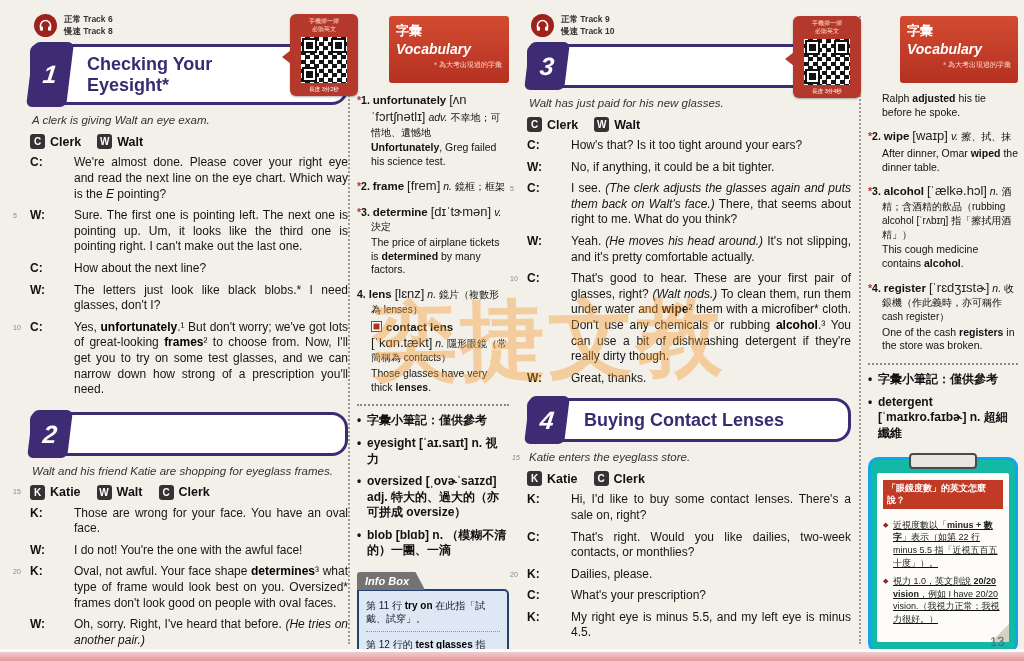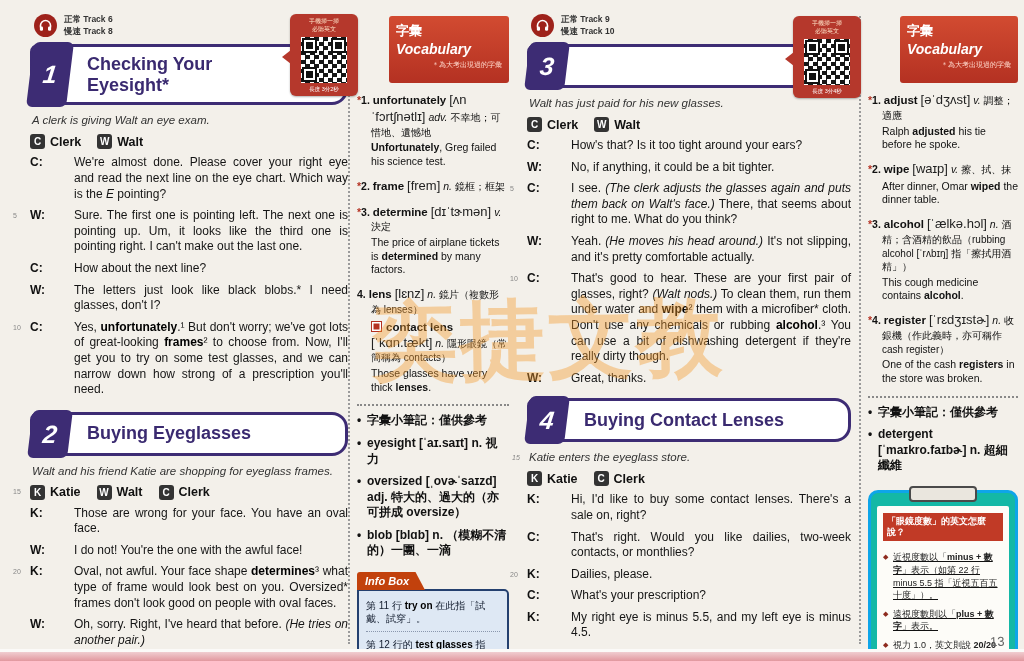--- a/index.html
+++ b/index.html
@@ -80,21 +80,21 @@
   .vsub{margin:3px 0 1px;}
   .subicon{display:inline-block;width:9px;height:9px;background:#b43122;
            box-shadow:inset 0 0 0 1.5px #fff;border:1px solid #b43122;
            vertical-align:-1px;margin-right:4px;}
   .vdots{border-top:2px dotted #888;margin:10px 0 4px;}
   .vbul{font-size:12px;line-height:1.3;margin:7px 0;padding-left:10px;position:relative;font-weight:bold;}
   .vbul::before{content:"•";position:absolute;left:0;}
 
   
   .ibox{margin-top:12px;}
-  .itab{display:inline-block;background:#c2410c;color:#fff;font-weight:bold;font-style:italic;
+  .itab{display:inline-block;background:#737373;color:#fff;font-weight:bold;font-style:italic;
         font-size:11px;padding:3px 16px 3px 8px;border-radius:3px 0 0 0;
         clip-path:polygon(0 0,86% 0,100% 100%,0 100%);}
   .ibody{background:#dee8f4;border:2px solid #24406f;border-radius:0 5px 5px 5px;
          padding:2px 7px;margin-top:-1px;}
   .ientry{font-size:10px;line-height:1.32;padding:6px 0;border-bottom:1.5px dotted #8a97ad;color:#121c2e;}
   .ientry:last-child{border-bottom:none;}
   .ientry b{color:#000;}
 
   
   .clipboard{margin-top:16px;position:relative;background:#14b8a6;border:3px solid #0ea5e9;
@@ -178,21 +178,20 @@
       <span class="tx">The letters just look like black blobs.* I need glasses, don't I?</span>
     </div>
   <div class="dline">
       <span class="lnum">10</span>
       <span class="sp">C:</span>
       <span class="tx">Yes, <b>unfortunately</b>.¹ But don't worry; we've got lots of great-looking <b>frames</b>² to choose from. Now, I'll get you to try on some test glasses, and we can narrow down how strong of a prescription you'll need.</span>
     </div>
 
   <div class="banner nobadge" style="margin-top:14px;">
     <span class="ntile">2</span>
-    <span class="btitle">Buying Eyeglasses</span>
   </div>
   <div class="scene">Walt and his friend Katie are shopping for eyeglass frames.</div>
   <div class="keyrow">
     <span class="lnum">15</span>
     <span class="kitem">
         <span class="badge">K</span>
         <span class="kname">Katie</span>
       </span>
     <span class="kitem">
         <span class="badge">W</span>
@@ -403,21 +402,20 @@
 
 <div class="vdiv" style="left:859px;"></div>
 
 <div class="col" style="left:868px;top:16px;width:150px;">
   <div class="vhead">
     <span class="vzh">字彙</span><span class="ven">Vocabulary</span>
     <div class="vnote">＊為大考出現過的字彙</div>
   </div>
 
   <div class="ventry">
-    <div class="vline"><span class="vstar">*</span><span class="vnumber">1.</span> <b class="vword">adjust</b> <span class="vphon">[əˈdʒʌst]</span> <i class="vpos">v.</i> <span class="vdef">調整；適應</span></div>
     <div class="vex">Ralph <b>adjusted</b> his tie before he spoke.</div>
   </div>
   <div class="ventry">
     <div class="vline"><span class="vstar">*</span><span class="vnumber">2.</span> <b class="vword">wipe</b> <span class="vphon">[waɪp]</span> <i class="vpos">v.</i> <span class="vdef">擦、拭、抹</span></div>
     <div class="vex">After dinner, Omar <b>wiped</b> the dinner table.</div>
   </div>
   <div class="ventry">
     <div class="vline"><span class="vstar">*</span><span class="vnumber">3.</span> <b class="vword">alcohol</b> <span class="vphon">[ˈælkə.hɔl]</span> <i class="vpos">n.</i> <span class="vdef">酒精；含酒精的飲品（rubbing alcohol [ˈrʌbɪŋ] 指「擦拭用酒精」）</span></div>
     <div class="vex">This cough medicine contains <b>alcohol</b>.</div>
   </div>
@@ -428,21 +426,20 @@
 
   <div class="vdots"></div>
   <div class="vbul">字彙小筆記：僅供參考</div>
   <div class="vbul"><b>detergent</b> [ˈmaɪkro.faɪbɚ] n. 超細纖維</div>
 
   <div class="clipboard">
     <div class="clipclip"></div>
     <div class="clippaper">
       <div class="ctitle">「眼鏡度數」的英文怎麼說？</div>
       <div class="cbul">近視度數以「<b>minus + 數字</b>」表示（如第 22 行 minus 5.5 指「近視五百五十度」）。</div>
-      <div class="cbul">遠視度數則以「<b>plus + 數字</b>」表示。</div>
       <div class="cbul">視力 1.0，英文則說 <b>20/20 vision</b>，例如 I have 20/20 vision.（我視力正常；我視力很好。）</div>
       <div class="fold"></div>
     </div>
   </div>
 
 </div>
 
 <div class="bedge-line"></div>
 <div class="bedge"></div>
 <div class="pagenum">13</div>

